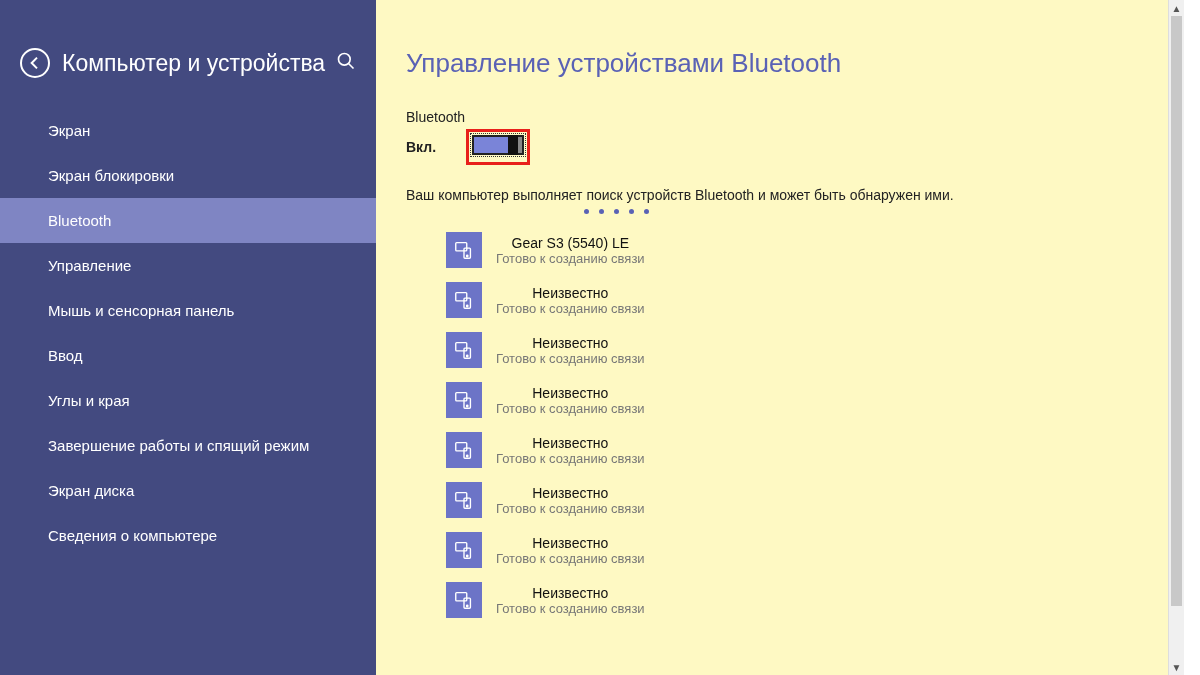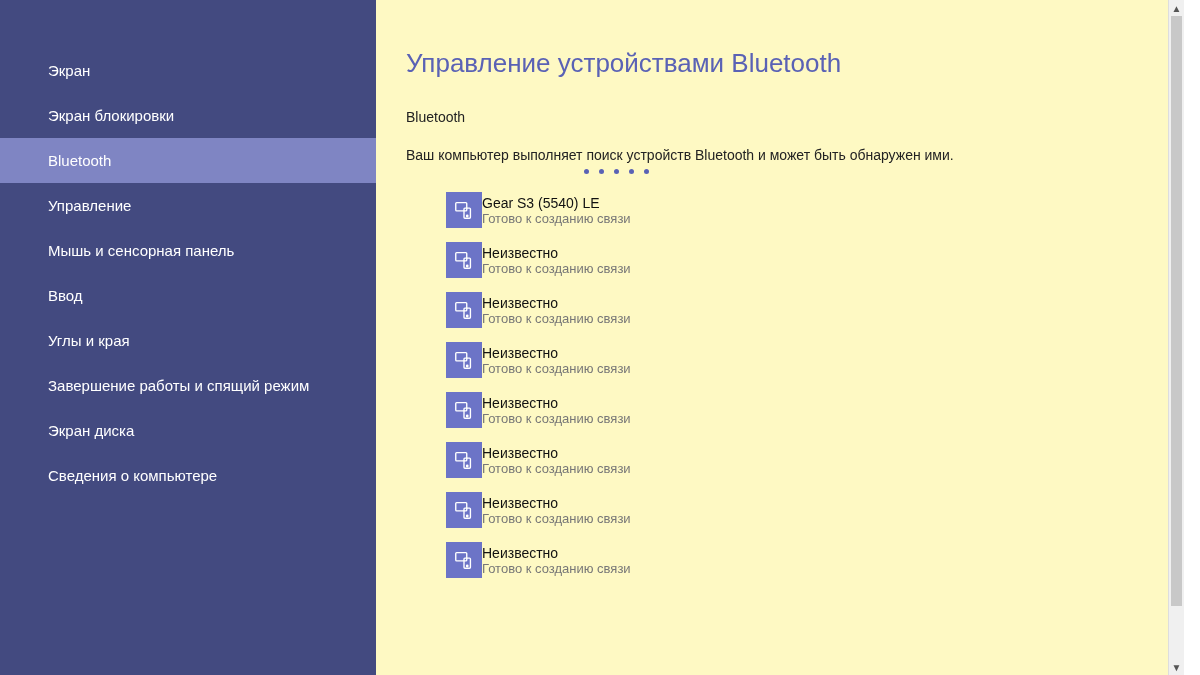--- a/index.html
+++ b/index.html
@@ -83,21 +83,21 @@
   .status-text { font-size: 14px; margin-top: 22px; text-align: left; }
   .dots {
     display: flex; gap: 10px; justify-content: center;
     width: 420px;
     margin: 6px 0 18px 0;
   }
   .dots span {
     width: 5px; height: 5px; border-radius: 50%; background: #5a62b5;
   }
   .device-list { list-style: none; display: flex; flex-direction: column; gap: 14px; padding-left: 40px; }
-  .device-item { display: flex; align-items: center; gap: 0; }
+  .device-item { display: flex; align-items: center; gap: 14px; text-align: center; }
   .device-icon {
     width: 36px; height: 36px;
     background: #6c74c7;
     display: flex; align-items: center; justify-content: center;
     flex: 0 0 auto;
   }
   .device-icon svg { width: 22px; height: 22px; fill: none; stroke: #fff; stroke-width: 1.5; }
   .device-text { display: flex; flex-direction: column; }
   .device-name { font-size: 14px; color: #111; }
   .device-status { font-size: 13px; color: #777; }
@@ -114,39 +114,62 @@
   .scroll-track { flex: 1; width: 100%; position: relative; }
   .scroll-thumb { position: absolute; left: 2px; right: 2px; top: 0; height: 590px; background: #c8c8c8; }
   body { position: relative; }
   .outer-scroll { position: absolute; right: 0; top: 0; bottom: 0; width: 16px; }
 </style>
 </head>
 <body>
 
 <div class="app">
   <aside class="sidebar">
+    <div class="sidebar-header">
+      <div class="back-btn">
+        <svg viewBox="0 0 24 24">
+            <path d="M15 4l-8 8 8 8" stroke="#fff" stroke-width="3" fill="none"></path>
+          </svg>
+      </div>
+      <div class="sidebar-title">Компьютер и устройства</div>
+      <div class="search-btn">
+        <svg viewBox="0 0 24 24">
+            <circle cx="10" cy="10" r="7"></circle>
+            <line x1="15" y1="15" x2="21" y2="21"></line>
+          </svg>
+      </div>
+    </div>
     <ul class="nav-list">
       <li class="nav-item">Экран</li>
       <li class="nav-item">Экран блокировки</li>
       <li class="nav-item selected">Bluetooth</li>
       <li class="nav-item">Управление</li>
       <li class="nav-item">Мышь и сенсорная панель</li>
       <li class="nav-item">Ввод</li>
       <li class="nav-item">Углы и края</li>
       <li class="nav-item">Завершение работы и спящий режим</li>
       <li class="nav-item">Экран диска</li>
       <li class="nav-item">Сведения о компьютере</li>
     </ul>
   </aside>
 
   <main class="main">
     <h1 class="page-title">Управление устройствами Bluetooth</h1>
 
     <div>
       <div class="toggle-section-label">Bluetooth</div>
+      <div class="toggle-row">
+        <div class="toggle-state-label">Вкл.</div>
+        <span class="toggle-highlight">
+          <span class="toggle">
+            <span class="toggle-fill"></span>
+            <span class="toggle-thumb"></span>
+          </span>
+        </span>
+      </div>
     </div>
 
     <div class="status-text">Ваш компьютер выполняет поиск устройств Bluetooth и может быть обнаружен ими.</div>
     <div class="dots">
       <span></span>
         <span></span>
         <span></span>
         <span></span>
         <span></span>
     </div>

